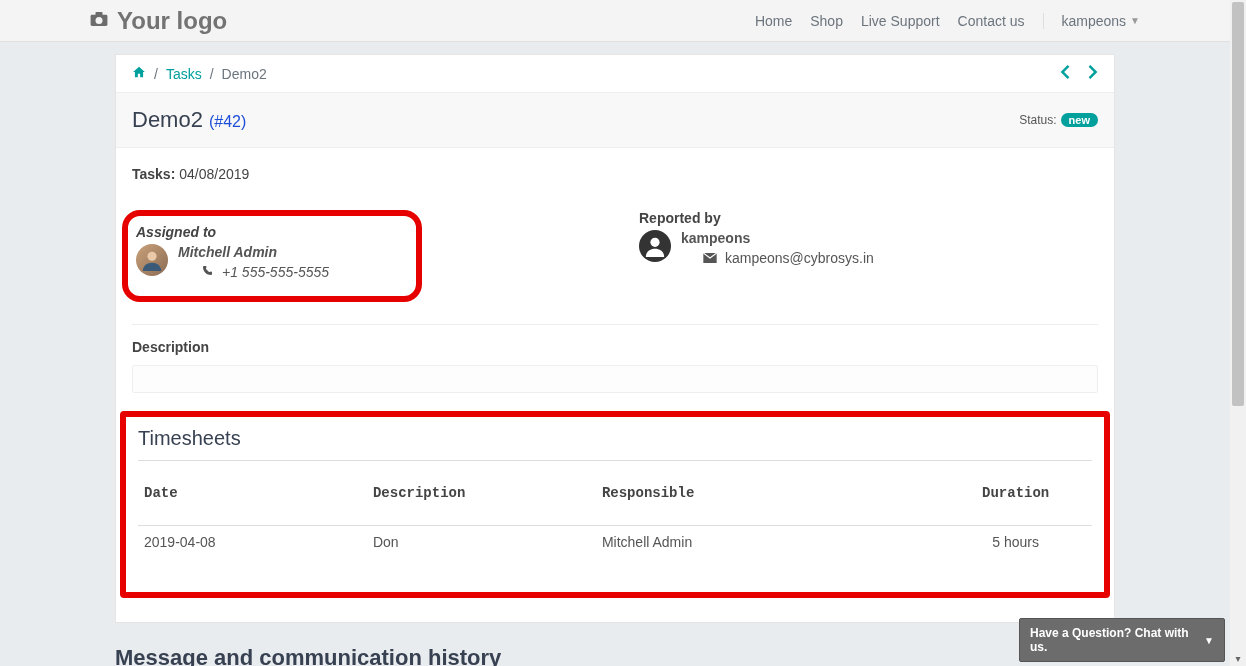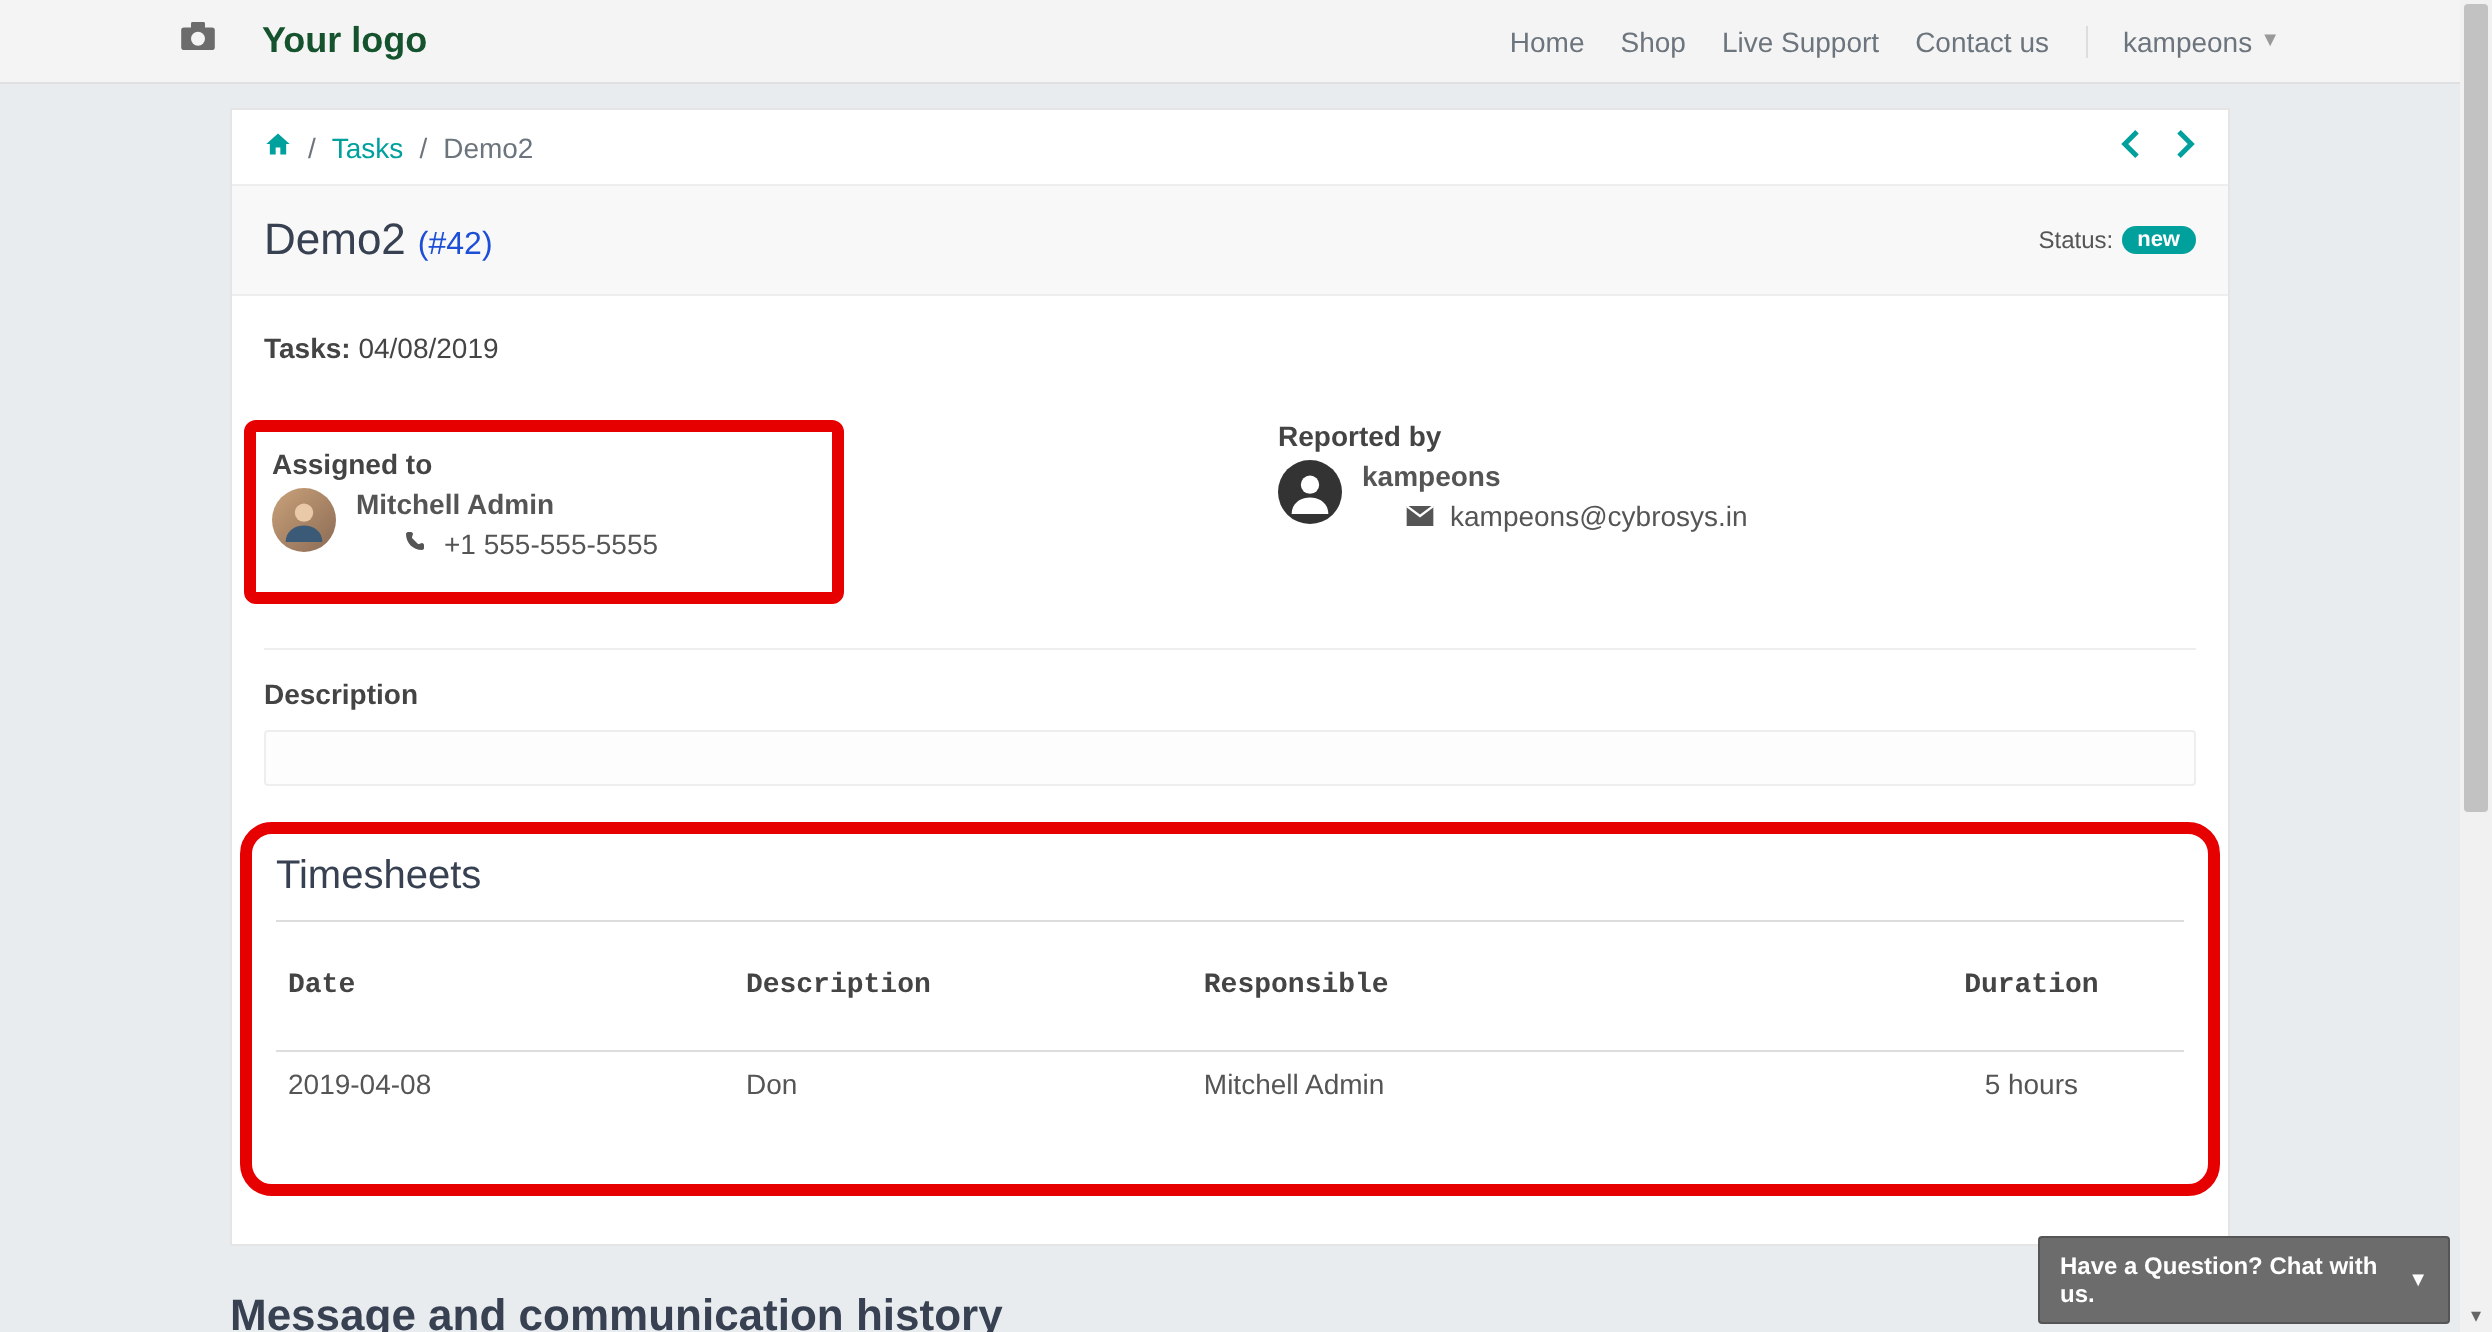--- a/index.html
+++ b/index.html
@@ -1,21 +1,21 @@
 <!DOCTYPE html>
 <html><head>
 <meta charset="utf-8">
 <style>
   * { box-sizing: border-box; margin:0; padding:0; }
   html,body { width:1246px; height:666px; font-family: "Helvetica Neue", Arial, sans-serif; font-size:14px; color:#555; background:#fff; }
   body { overflow:hidden; }
   .viewport { width:1230px; height:666px; overflow-y:auto; background:#e9ecef; }
   
   .topbar { background:#f4f4f4; border-bottom:1px solid #e0e0e0; height:42px; display:flex; align-items:center; justify-content:space-between; padding:0 12px; }
-  .brand { display:flex; align-items:center; gap:23px; color:#14532d; font-weight:600; font-size:18px; margin-left:78px;}
+  .brand { display:flex; align-items:center; gap:9px; color:#737373; font-weight:600; font-size:24px; margin-left:78px;}
   .brand .cam { font-size:16px; color:#6c6c6c; }
   .topnav { display:flex; align-items:center; gap:18px; margin-right:78px;text-align:center;}
   .topnav a { color:#6c757d; text-decoration:none; font-size:14px; }
   .topnav .user { color:#6c757d; border-left:1px solid #ddd; padding-left:18px; display:flex; align-items:center; gap:4px;}
   .topnav .caret { font-size:10px; color:#999;}
   
   .page { width:1000px; margin:0 auto; padding-top:12px; padding-bottom:30px;}
   .card { background:#fff; border:1px solid #e5e5e5; }
   
   .crumb-row { display:flex; align-items:center; justify-content:space-between; padding:10px 16px;}
@@ -39,32 +39,32 @@
   .person-block { flex:1; }
   .block-label { color:#444; font-weight:700; font-size:14px; margin-bottom:4px;}
   .person { display:flex; gap:10px; align-items:flex-start;}
   .avatar { width:32px; height:32px; border-radius:50%; background:#555; flex-shrink:0; overflow:hidden; display:flex; align-items:center; justify-content:center;}
   .avatar.img { background:linear-gradient(135deg,#caa27a 0%, #8b6b55 100%);}
   .avatar svg { width:22px; height:22px; fill:#fff;}
   .person-info .name { font-weight:700; color:#555; font-size:14px;}
   .contact-line { margin-top:4px; font-size:14px; color:#555; display:flex; align-items:flex-start; gap:8px; padding-left:22px;}
   .contact-line .ico { width:14px; text-align:center; color:#555;}
   
-  .hilite { border:6px solid #e60000; border-radius:6px; padding:8px 8px 16px 8px; margin-left:-10px; margin-right:-10px;}
+  .hilite { border:6px solid #e60000; border-radius:18px; padding:8px 8px 16px 8px; margin-left:-10px; margin-right:-10px;font-style:italic;}
   .assigned-wrap { width:300px; }
   hr.sep { border:none; border-top:1px solid #eee; margin:22px 0 14px 0;}
   .section-title { font-weight:700; color:#444; font-size:14px; margin-bottom:10px;}
   .desc-box { border:1px solid #eee; background:#fdfdfd; height:28px; border-radius:2px;}
   
   .ts-heading { font-size:20px; color:#374151; font-weight:400; margin-bottom:10px;}
   table.ts { width:100%; border-collapse:collapse; font-size:14px; color:#555;}
   table.ts th { text-align:left; font-weight:700; border-top:1px solid #ddd; border-bottom:1px solid #ddd; padding:24px 6px; color:#444;font-family:Liberation Mono, monospace;}
   table.ts th.dur, table.ts td.dur { text-align:center;}
   table.ts td { padding:8px 6px; }
-  .ts-wrap { border:6px solid #e60000; border-radius:16px; padding:10px 12px 34px 12px; margin:18px -12px 0 -12px;}
+  .ts-wrap { border:6px solid #e60000; border-radius:4px; padding:10px 12px 34px 12px; margin:18px -12px 0 -12px;}
   
   .msg-section { margin-top:22px; }
   .msg-title { font-size:22px; color:#374151; font-weight:600; margin-bottom:6px;}
   .msg-empty { color:#6c757d; font-size:14px; }
   
   .chat { position:fixed; right:21px; bottom:4px; width:206px; background:#6c6c6c; color:#fff; font-size:12px; font-weight:700; padding:7px 10px; border:1px solid #555; border-radius:2px; display:flex; align-items:center; justify-content:space-between;}
   .chat .tri { font-size:10px; }
   
   .scroll-track { position:fixed; right:0; top:0; width:16px; height:666px; background:#f1f1f1; }
   .scroll-thumb { position:absolute; left:2px; top:2px; width:12px; height:404px; background:#c2c2c2; border-radius:2px;}

